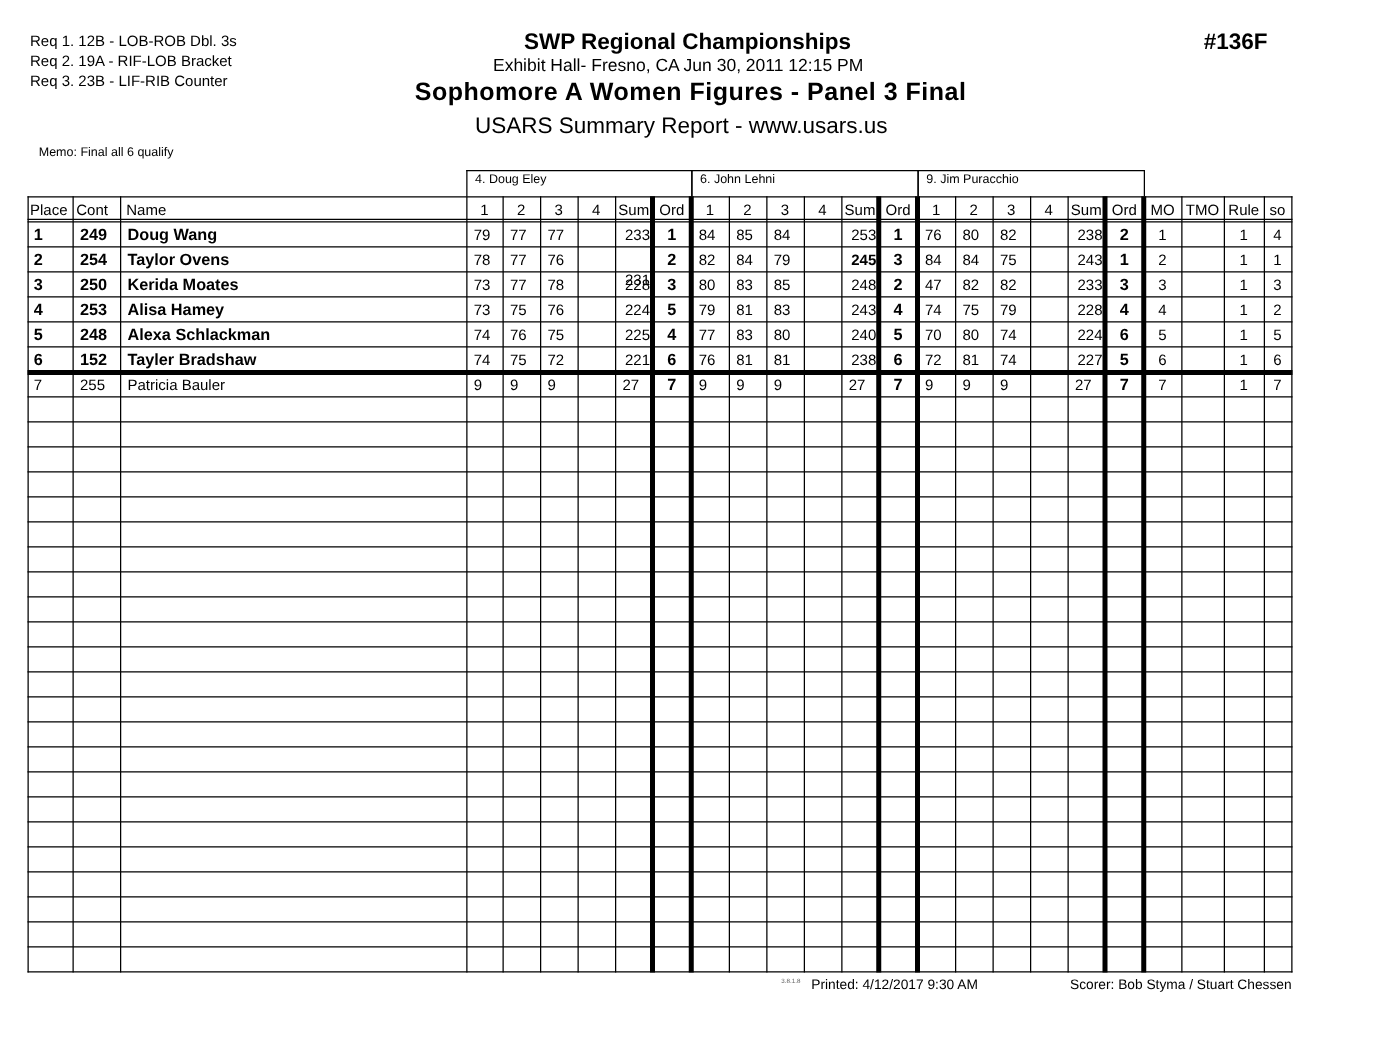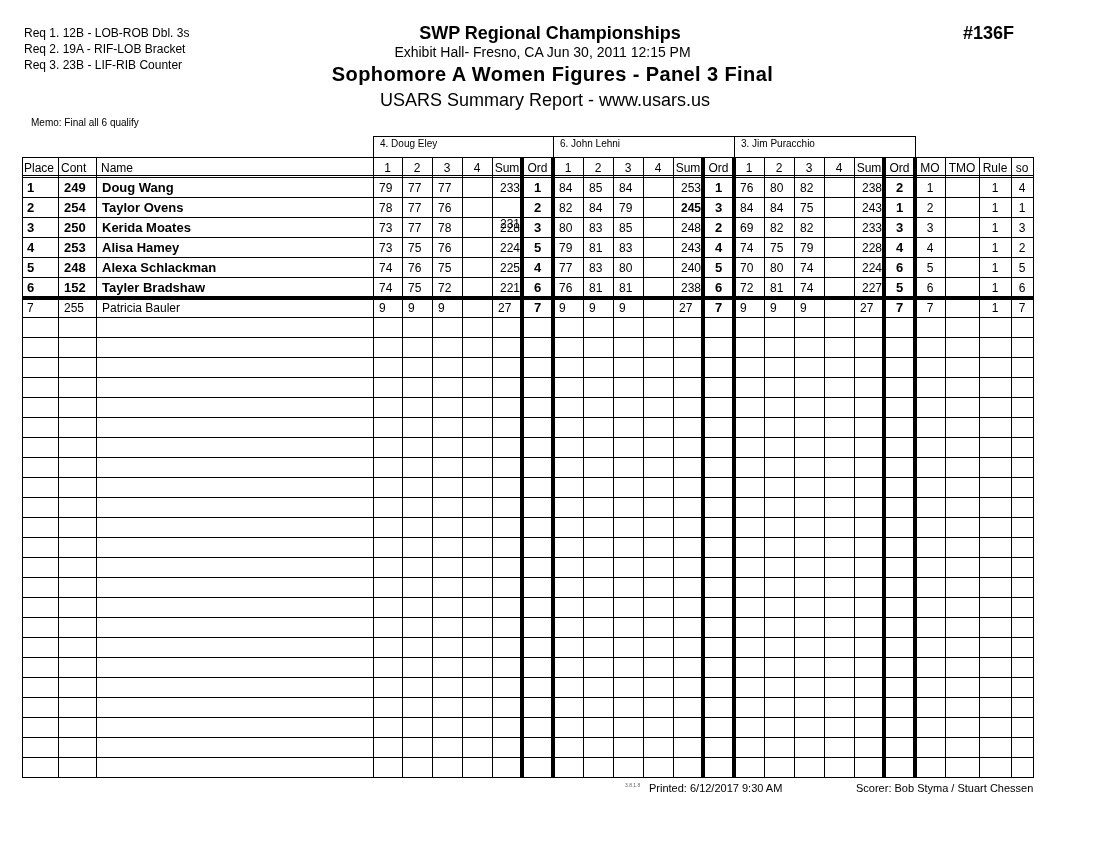--- a/index.html
+++ b/index.html
@@ -36,21 +36,21 @@
 <div class="abs title1">SWP Regional Championships</div>
 <div class="abs title2">Exhibit Hall-  Fresno, CA  Jun 30, 2011  12:15 PM</div>
 <div class="abs title3">Sophomore A Women Figures - Panel 3 Final</div>
 <div class="abs title4">USARS Summary Report - www.usars.us</div>
 <div class="abs eventno">#136F</div>
 <div class="abs memo">Memo: Final all 6 qualify</div>
 
 <div id="grid">
     <div class="judge-box" style="left: 373px; top: 136px; width: 181px; height: 21px;">4.  Doug Eley</div>
     <div class="judge-box" style="left: 553px; top: 136px; width: 182px; height: 21px;">6.  John Lehni</div>
-    <div class="judge-box" style="left: 734px; top: 136px; width: 182px; height: 21px;">3.  Jim Puracchio</div>
+    <div class="judge-box" style="left: 734px; top: 136px; width: 182px; height: 21px;">9.  Jim Puracchio</div>
     <div class="hline" style="left: 22px; top: 157px; width: 1012px; height: 1px;"></div>
     <div class="hline" style="left: 22px; top: 175px; width: 1012px; height: 1px;"></div>
     <div class="hline" style="left: 22px; top: 177px; width: 1012px; height: 1px;"></div>
     <div class="hline" style="left: 22px; top: 197px; width: 1012px; height: 1px;"></div>
     <div class="hline" style="left: 22px; top: 217px; width: 1012px; height: 1px;"></div>
     <div class="hline" style="left: 22px; top: 237px; width: 1012px; height: 1px;"></div>
     <div class="hline" style="left: 22px; top: 257px; width: 1012px; height: 1px;"></div>
     <div class="hline" style="left: 22px; top: 277px; width: 1012px; height: 1px;"></div>
     <div class="hline" style="left: 22px; top: 296px; width: 1012px; height: 4px;"></div>
     <div class="hline" style="left: 22px; top: 317px; width: 1012px; height: 1px;"></div>
@@ -186,21 +186,21 @@
     <div class="cell left" style="left: 432px; top: 218px; width: 30px; height: 20px; padding-left: 6px;">78</div>
     <div class="cell left" style="left: 462px; top: 218px; width: 30px; height: 20px; padding-left: 6px;"></div>
     <div class="cell right" style="left: 492px; top: 218px; width: 30px; height: 20px;">228</div>
     <div class="cell center bold" style="left: 522px; top: 218px; width: 31px; height: 20px;">3</div>
     <div class="cell left" style="left: 553px; top: 218px; width: 30px; height: 20px; padding-left: 6px;">80</div>
     <div class="cell left" style="left: 583px; top: 218px; width: 30px; height: 20px; padding-left: 6px;">83</div>
     <div class="cell left" style="left: 613px; top: 218px; width: 30px; height: 20px; padding-left: 6px;">85</div>
     <div class="cell left" style="left: 643px; top: 218px; width: 30px; height: 20px; padding-left: 6px;"></div>
     <div class="cell right" style="left: 673px; top: 218px; width: 30px; height: 20px;">248</div>
     <div class="cell center bold" style="left: 703px; top: 218px; width: 31px; height: 20px;">2</div>
-    <div class="cell left" style="left: 734px; top: 218px; width: 30px; height: 20px; padding-left: 6px;">69</div>
+    <div class="cell left" style="left: 734px; top: 218px; width: 30px; height: 20px; padding-left: 6px;">47</div>
     <div class="cell left" style="left: 764px; top: 218px; width: 30px; height: 20px; padding-left: 6px;">82</div>
     <div class="cell left" style="left: 794px; top: 218px; width: 30px; height: 20px; padding-left: 6px;">82</div>
     <div class="cell left" style="left: 824px; top: 218px; width: 30px; height: 20px; padding-left: 6px;"></div>
     <div class="cell right" style="left: 854px; top: 218px; width: 30px; height: 20px;">233</div>
     <div class="cell center bold" style="left: 884px; top: 218px; width: 31px; height: 20px;">3</div>
     <div class="cell center" style="left: 915px; top: 218px; width: 30px; height: 20px;">3</div>
     <div class="cell center" style="left: 945px; top: 218px; width: 34px; height: 20px;"></div>
     <div class="cell center" style="left: 979px; top: 218px; width: 32px; height: 20px;">1</div>
     <div class="cell center" style="left: 1011px; top: 218px; width: 22px; height: 20px;">3</div>
     <div class="cell left bold" style="left: 22px; top: 238px; width: 36px; height: 20px; padding-left: 5px;">4</div>
@@ -299,14 +299,14 @@
     <div class="cell left" style="left: 824px; top: 298px; width: 30px; height: 20px; padding-left: 6px;"></div>
     <div class="cell left" style="left: 854px; top: 298px; width: 30px; height: 20px; padding-left: 6px;">27</div>
     <div class="cell center bold" style="left: 884px; top: 298px; width: 31px; height: 20px;">7</div>
     <div class="cell center" style="left: 915px; top: 298px; width: 30px; height: 20px;">7</div>
     <div class="cell center" style="left: 945px; top: 298px; width: 34px; height: 20px;"></div>
     <div class="cell center" style="left: 979px; top: 298px; width: 32px; height: 20px;">1</div>
     <div class="cell center" style="left: 1011px; top: 298px; width: 22px; height: 20px;">7</div>
   </div>
 
 <div class="abs footer tiny" style="left:625px; top:782px;">3.8.1.8</div>
-<div class="abs footer" style="left:649px;">Printed:  6/12/2017  9:30 AM</div>
+<div class="abs footer" style="left:649px;">Printed:  4/12/2017  9:30 AM</div>
 <div class="abs footer" style="left:856px;">Scorer:   Bob Styma / Stuart Chessen</div>
 
 </body></html>

